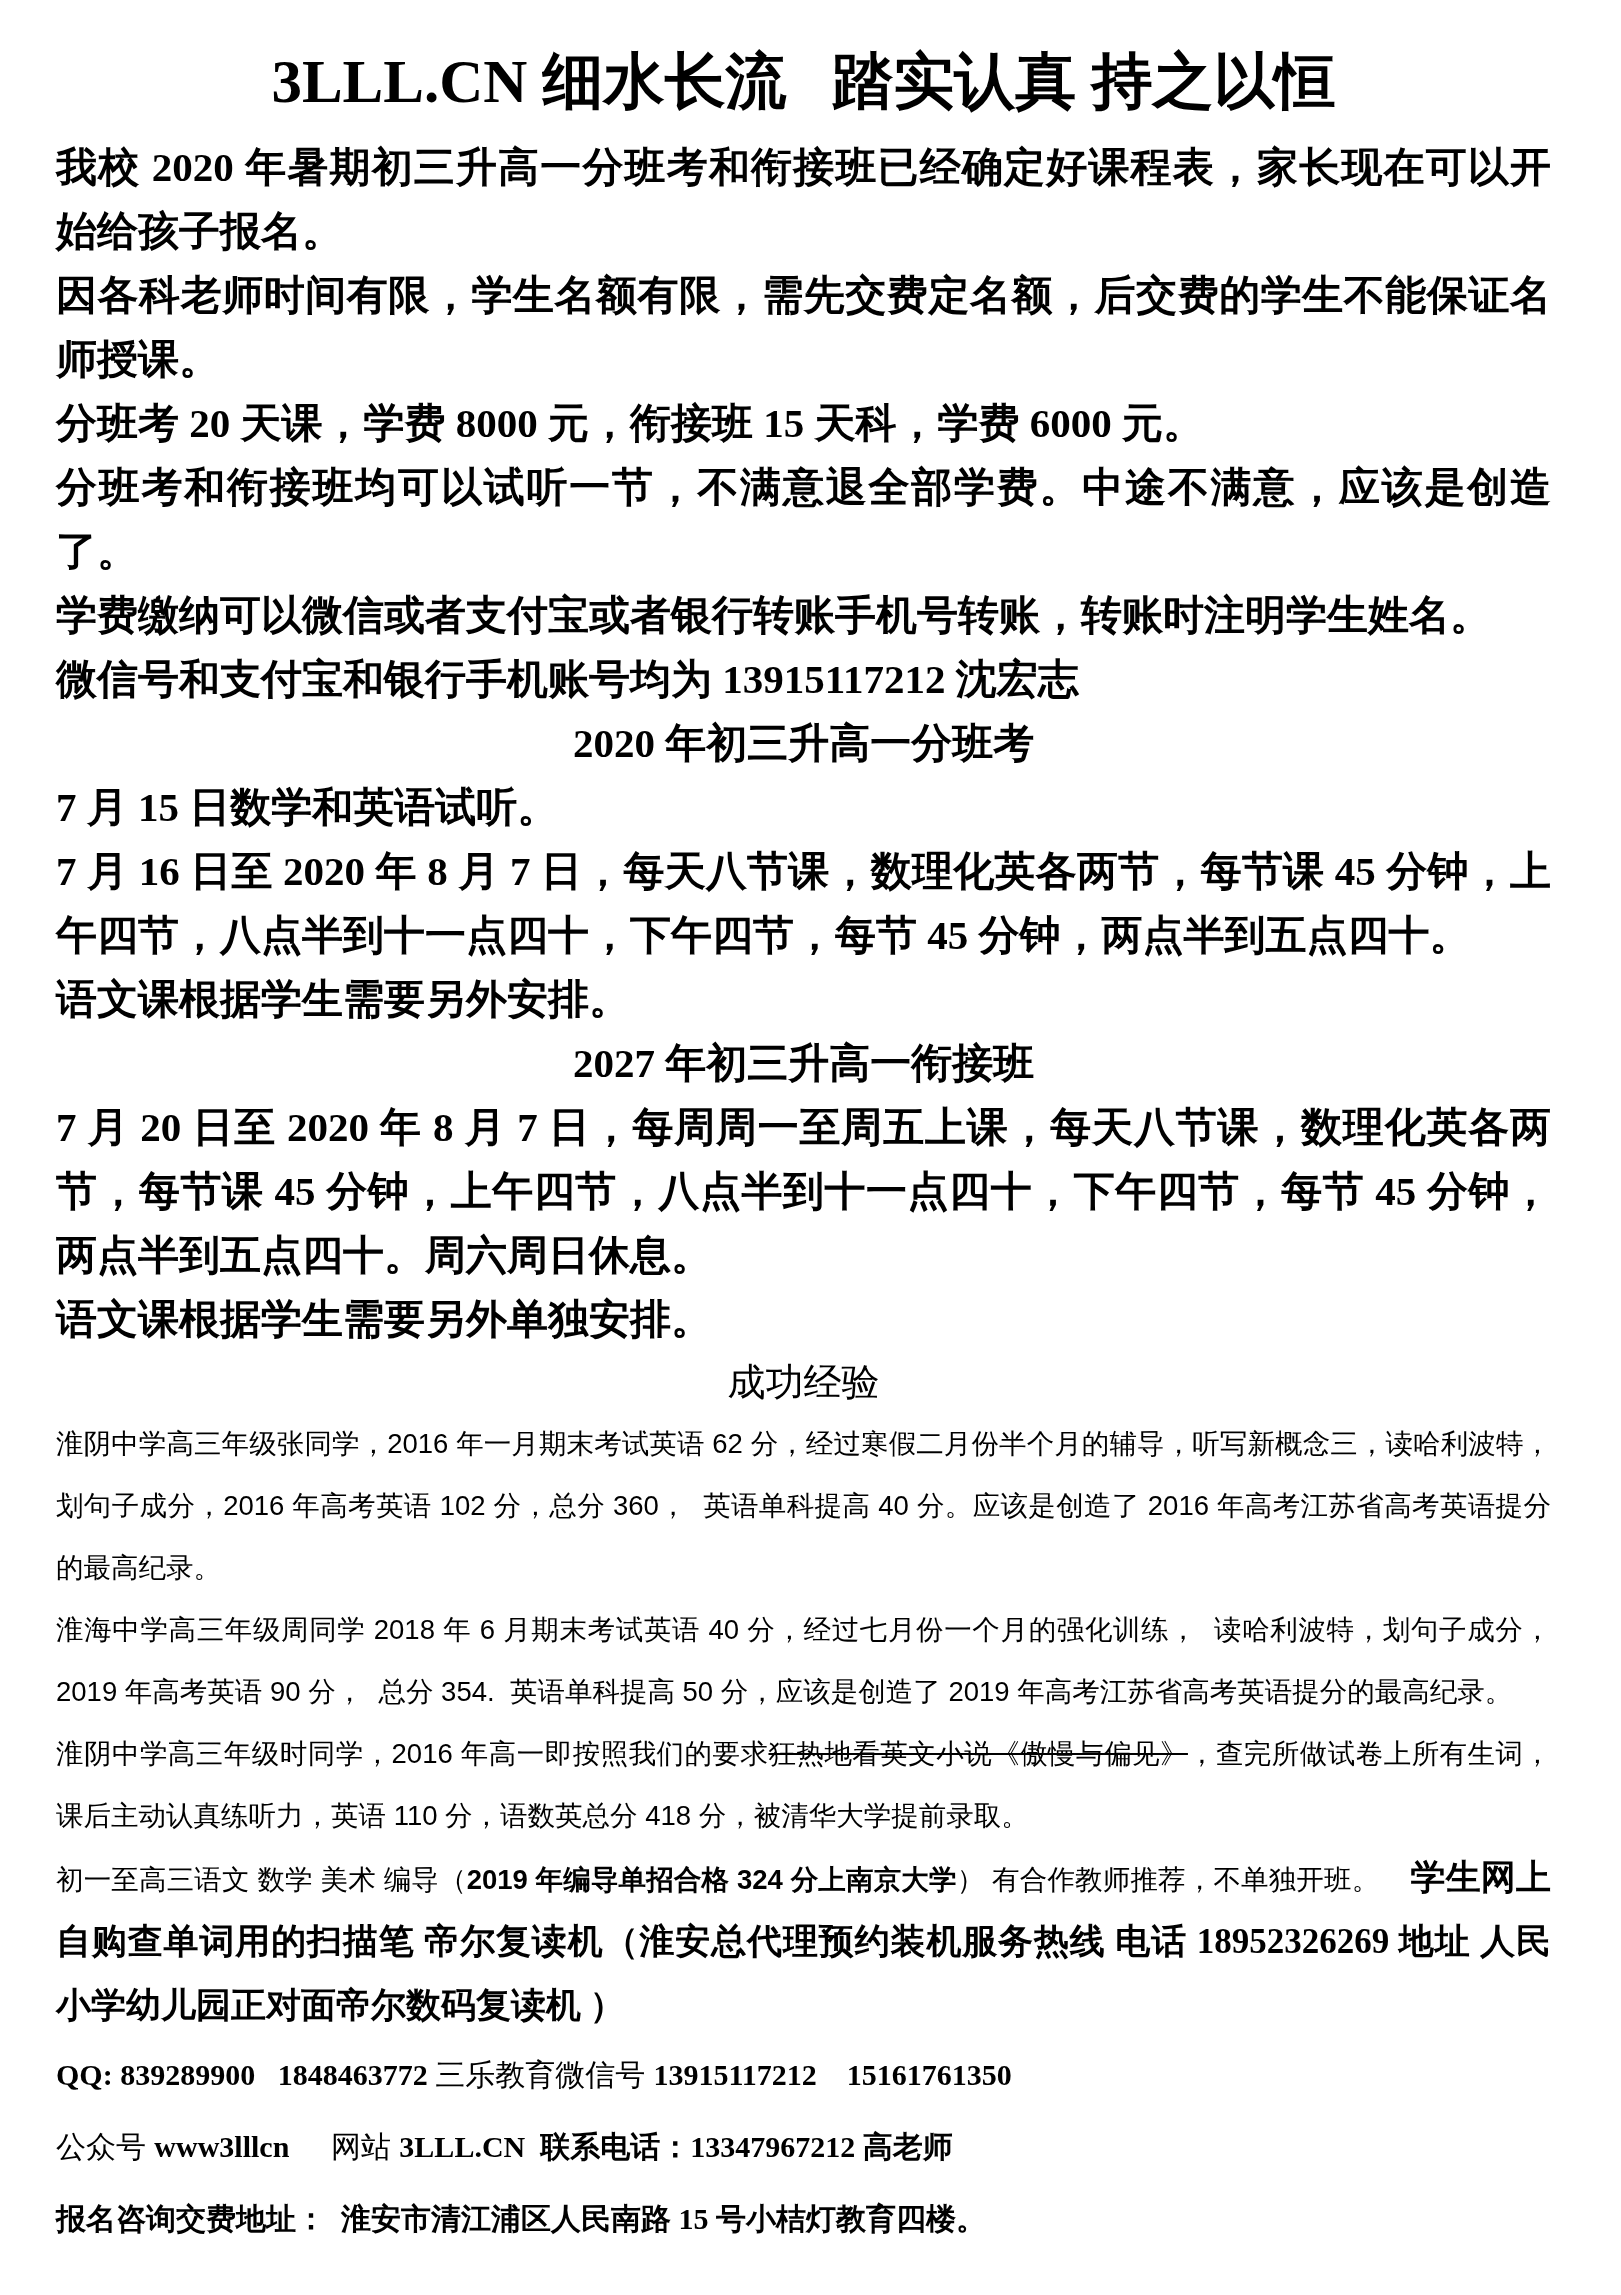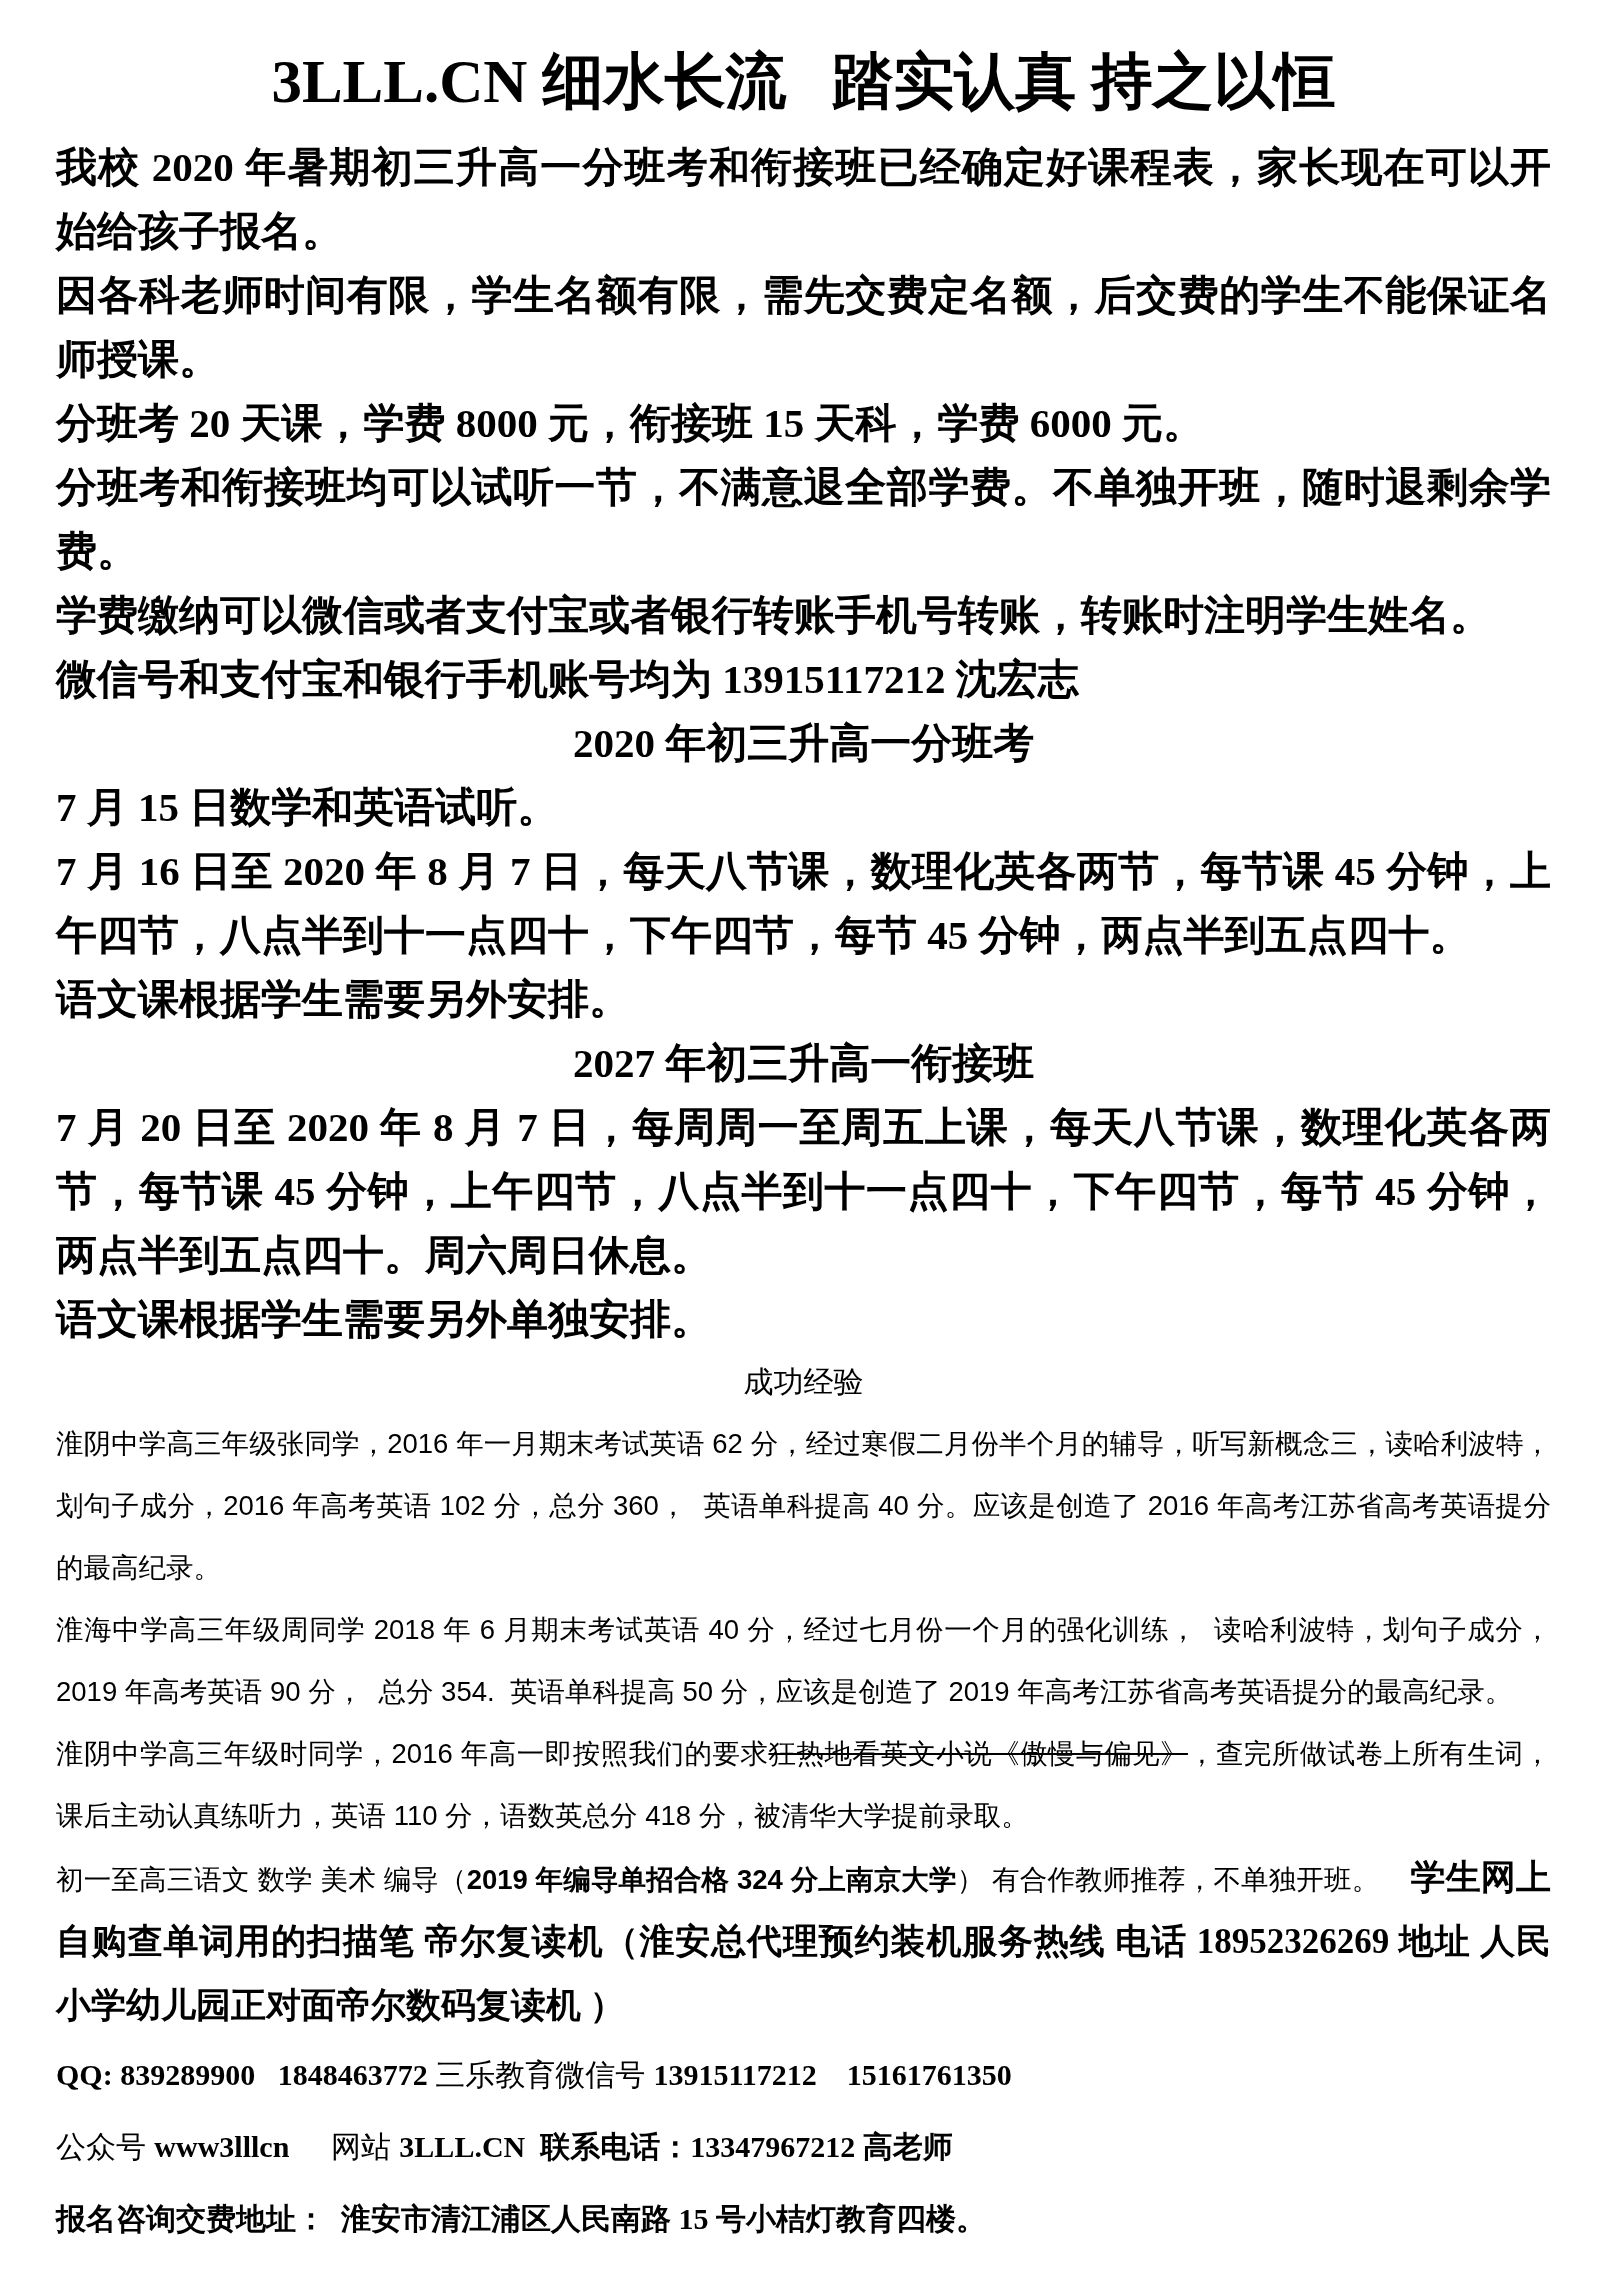--- a/index.html
+++ b/index.html
@@ -37,21 +37,21 @@
     text-align: justify;
     margin: 0;
     white-space: pre-wrap;
   }
   .para.center {
     text-align: center;
   }
   .small-heading {
     font-family: "Liberation Sans", sans-serif;
     font-weight: 400;
-    font-size: 30px;
+    font-size: 38px;
     line-height: 62px;
     text-align: center;
     margin: 0;
   }
   .sp {
     font-family: "Liberation Sans", sans-serif;
     font-weight: 400;
     font-size: 27.5px;
     line-height: 62px;
     text-align: justify;
@@ -85,21 +85,21 @@
 </head>
 <body>
 
 <div class="page">
 
   <h1 class="title">3LLL.CN 细水长流   踏实认真 持之以恒</h1>
 
   <p class="para">我校 2020 年暑期初三升高一分班考和衔接班已经确定好课程表，家长现在可以开始给孩子报名。</p>
   <p class="para">因各科老师时间有限，学生名额有限，需先交费定名额，后交费的学生不能保证名师授课。</p>
   <p class="para">分班考 20 天课，学费 8000 元，衔接班 15 天科，学费 6000 元。</p>
-  <p class="para">分班考和衔接班均可以试听一节，不满意退全部学费。不单独开班，随时退剩余学费。</p>
+  <p class="para">分班考和衔接班均可以试听一节，不满意退全部学费。中途不满意，应该是创造了。</p>
   <p class="para">学费缴纳可以微信或者支付宝或者银行转账手机号转账，转账时注明学生姓名。</p>
   <p class="para">微信号和支付宝和银行手机账号均为 13915117212 沈宏志</p>
 
   <p class="para center">2020 年初三升高一分班考</p>
   <p class="para">7 月 15 日数学和英语试听。</p>
   <p class="para">7 月 16 日至 2020 年 8 月 7 日，每天八节课，数理化英各两节，每节课 45 分钟，上午四节，八点半到十一点四十，下午四节，每节 45 分钟，两点半到五点四十。</p>
   <p class="para">语文课根据学生需要另外安排。</p>
 
   <p class="para center">2027 年初三升高一衔接班</p>
   <p class="para">7 月 20 日至 2020 年 8 月 7 日，每周周一至周五上课，每天八节课，数理化英各两节，每节课 45 分钟，上午四节，八点半到十一点四十，下午四节，每节 45 分钟，两点半到五点四十。周六周日休息。</p>

